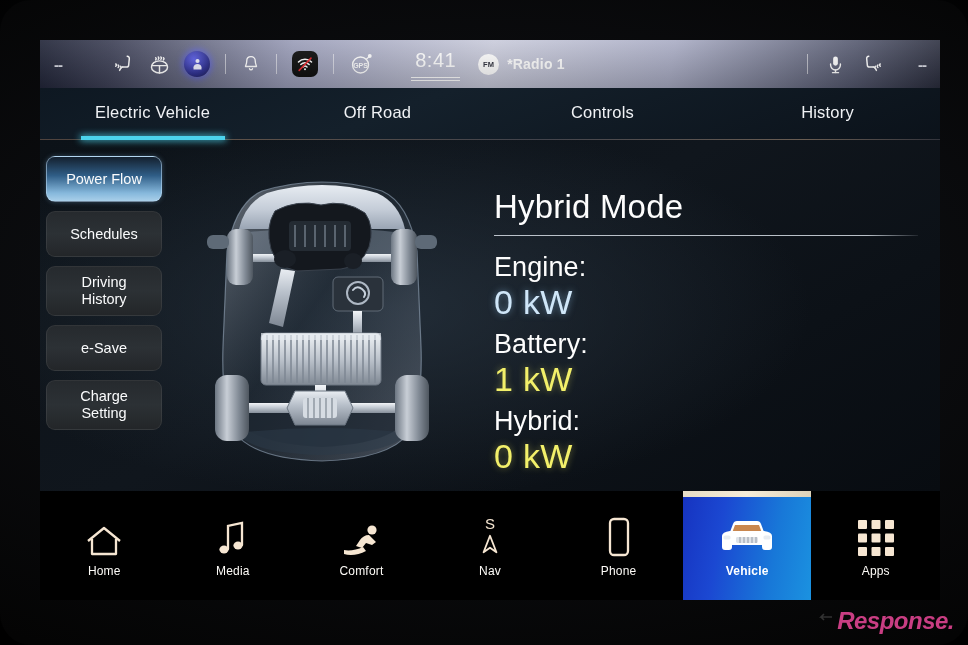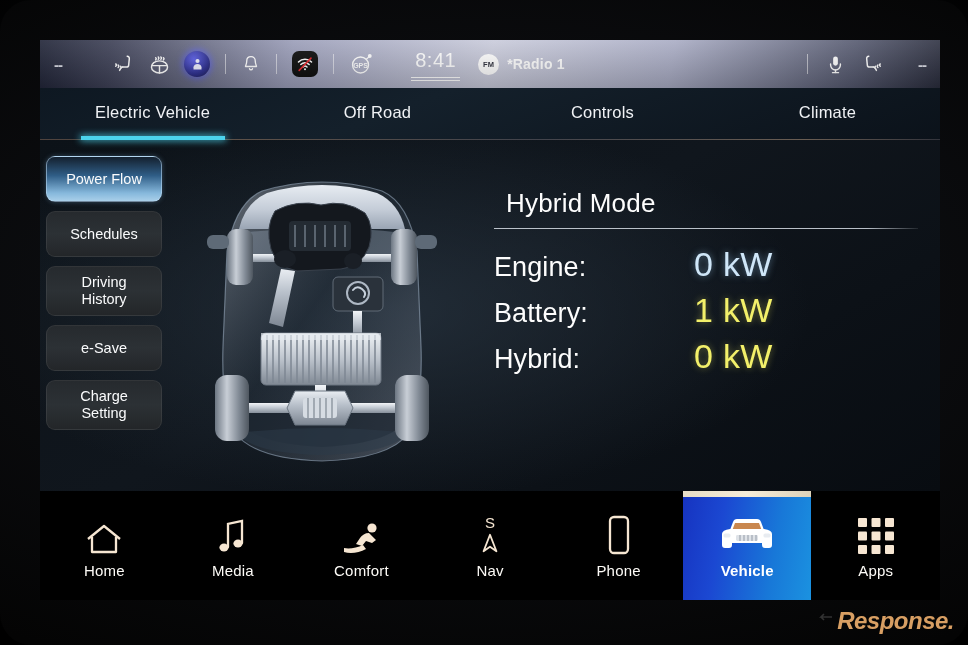--- a/index.html
+++ b/index.html
@@ -155,36 +155,36 @@
     display:flex; align-items:center; justify-content:center;
   }
 
   
   #infopane{
     flex:1;
     padding:48px 22px 0 14px;
     color:#fff;
   }
   .mode-title{
-    font-size:26px;
+    font-size:33px;
     font-weight:400;
     color:#fdfdfd;
     letter-spacing:.2px;
     padding-left:8px;
-    margin-left:12px;
   }
   .mode-rule{
     margin:9px 0 16px 8px;
     height:1px;
     background:linear-gradient(90deg,rgba(215,222,230,.85) 0%,rgba(215,222,230,.85) 88%,rgba(215,222,230,.1) 100%);
   }
   .stat-row{
     display:flex; align-items:baseline;
     padding-left:8px;
     margin-bottom:7px;
+    flex-direction:column;
   }
   .stat-label{
     width:200px;
     font-size:27px;
     font-weight:400;
     color:#fdfdfd;
     letter-spacing:.1px;
   }
   .stat-value{
     font-size:34px;
@@ -203,40 +203,40 @@
   }
   .nav-item{
     position:relative;
     flex:1;
     display:flex; flex-direction:column;
     align-items:center; justify-content:center;
     gap:6px;
     color:#f7e7d5;
   }
   .nav-label{
-    font-size:15px;
+    font-size:12px;
     color:#fdfbf7;
     letter-spacing:.2px;
   }
   .nav-icon{ height:44px; display:flex; align-items:flex-end; justify-content:center; }
   .nav-item.active{
     background:linear-gradient(100deg,#1633c0 0%,#1b48d2 30%,#1878d8 70%,#1b92e0 100%);
   }
   .nav-item.active::before{
     content:""; position:absolute; left:0; right:0; top:0; height:6px;
     background:linear-gradient(90deg,#e8ddc6,#f5ecd8 50%,#ddd2b9);
   }
   .nav-item.active .nav-label{ color:#fff; font-weight:700; }
 
   
   #watermark{
     position:absolute;
     right:14px; bottom:10px;
     display:flex; align-items:center; gap:2px;
-    color:#fdba74;
+    color:#ec4899;
     font-size:24px;
     font-style:italic;
     font-weight:700;
     letter-spacing:-.5px;
     opacity:.85;
   }
 </style>
 </head>
 <body>
 
@@ -340,21 +340,21 @@
         <span>Electric Vehicle</span>
         <span class="tab-underline"></span>
       </div>
       <div class="tab">
         <span>Off Road</span>
       </div>
       <div class="tab">
         <span>Controls</span>
       </div>
       <div class="tab">
-        <span>Climate</span>
+        <span>History</span>
       </div>
     </div>
 
     <div id="content">
 
       <div id="sidebar">
         <div class="side-btn selected">
           <span>Power Flow</span>
         </div>
         <div class="side-btn">

